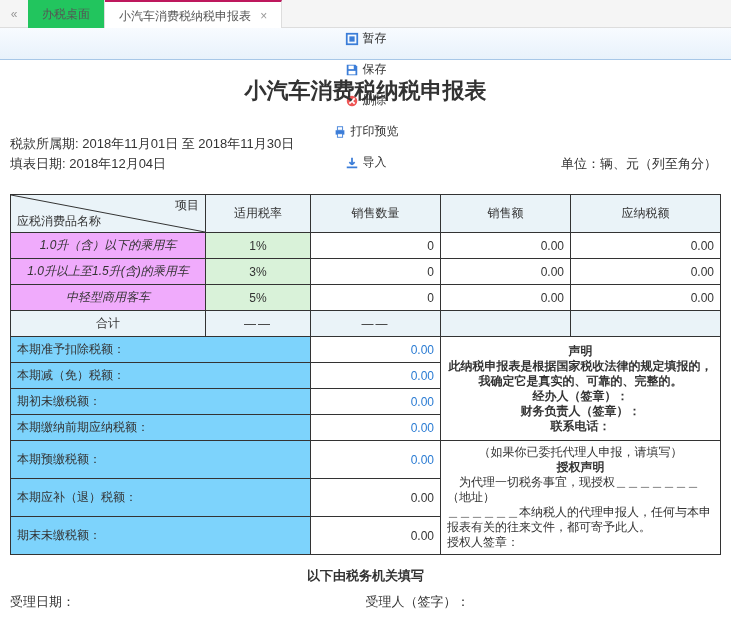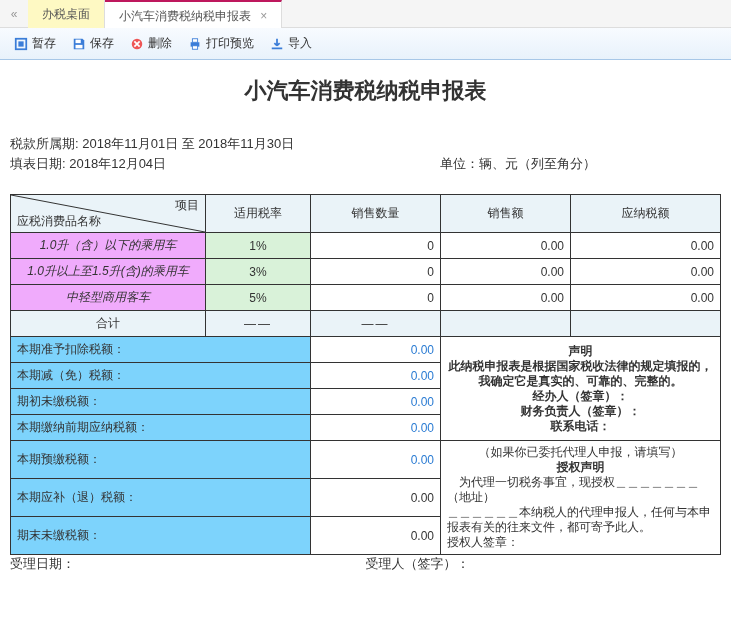--- a/index.html
+++ b/index.html
@@ -1,31 +1,31 @@
 <!DOCTYPE html>
 <html><head>
 <meta charset="utf-8">
 <style>
 * { box-sizing: border-box; margin: 0; padding: 0; }
 body { font-family: "Microsoft YaHei", SimSun, sans-serif; font-size: 12px; background: #fff; color: #333; }
 .tab-bar { display: flex; align-items: center; background: #f5f5f5; border-bottom: 1px solid #ddd; height: 28px; }
 .tab-collapse { width: 28px; text-align: center; color: #999; cursor: pointer; }
-.tab { padding: 0 14px; height: 28px; line-height: 28px; border-right: 1px solid #ddd; background: #fef9c3; cursor: pointer; font-size: 12px; color:#555; }
+.tab { padding: 0 14px; height: 28px; line-height: 28px; border-right: 1px solid #ddd; background: #22c55e; cursor: pointer; font-size: 12px; color:#555; }
 .tab.active { background: #fff; border-top: 2px solid #be185d; }
 .tab .close { margin-left: 6px; color: #999; }
-.toolbar { display: flex; align-items: center; height: 32px; border-bottom: 1px solid #a7c7e7; background: linear-gradient(#f8fbff,#e8f2fb); padding: 0 6px; gap: 0; }
+.toolbar { display: flex; align-items: center; height: 32px; border-bottom: 1px solid #a7c7e7; background: linear-gradient(#f8fbff,#e8f2fb); padding: 0 6px; gap: 10px; flex-direction: column; }
 .tbtn { display: flex; align-items: center; gap: 4px; padding: 2px 8px; cursor: pointer; font-size: 12px; color:#333; }
 .ticon { width: 14px; height: 14px; display: inline-block; }
 .content { padding: 8px 10px 20px; overflow:auto; height: calc(617px - 28px - 32px); }
 .title { text-align: center; font-size: 22px; font-weight: bold; margin: 8px 0 28px; font-family: SimSun, serif; }
 .info-rows { font-size: 13px; line-height: 20px; margin-bottom: 20px; }
 .info-row { display: flex; }
 .info-left { flex: 0 0 430px; }
 .info-right { flex: 1; text-align: left; }
-.info-unit { padding-right: 4px; }
+.info-unit { text-align: right; padding-right: 4px; }
 table.form { width: 100%; border-collapse: collapse; table-layout: fixed; }
 table.form th, table.form td { border: 1px solid #333; padding: 4px 6px; height: 26px; font-size: 12px; }
 table.form th { background: #eaf3f8; font-weight: normal; text-align: center; }
 .diag { position: relative; padding: 0; margin-left: 36px; }
 .diag .t1 { position: absolute; top: 2px; right: 6px; }
 .diag .t2 { position: absolute; bottom: 2px; left: 6px; }
 .diag svg { position: absolute; inset:0; width:100%; height:100%; }
 .center { text-align: center; }
 .right { text-align: right; }
 .greenbg { background: #d9f2d9; }
@@ -193,17 +193,18 @@
       <td colspan="2" class="bluebg">本期应补（退）税额：</td>
       <td class="num-cell">0.00</td>
     </tr>
     <tr>
       <td colspan="2" class="bluebg">期末未缴税额：</td>
       <td class="num-cell">0.00</td>
     </tr>
   </tbody>
     </table>
 
+  <div class="footer-line">以下由税务机关填写</div>
   <div class="footer-row">
     <div>受理日期：</div>
     <div>受理人（签字）：</div>
   </div>
 </div>
 
 </body></html>

